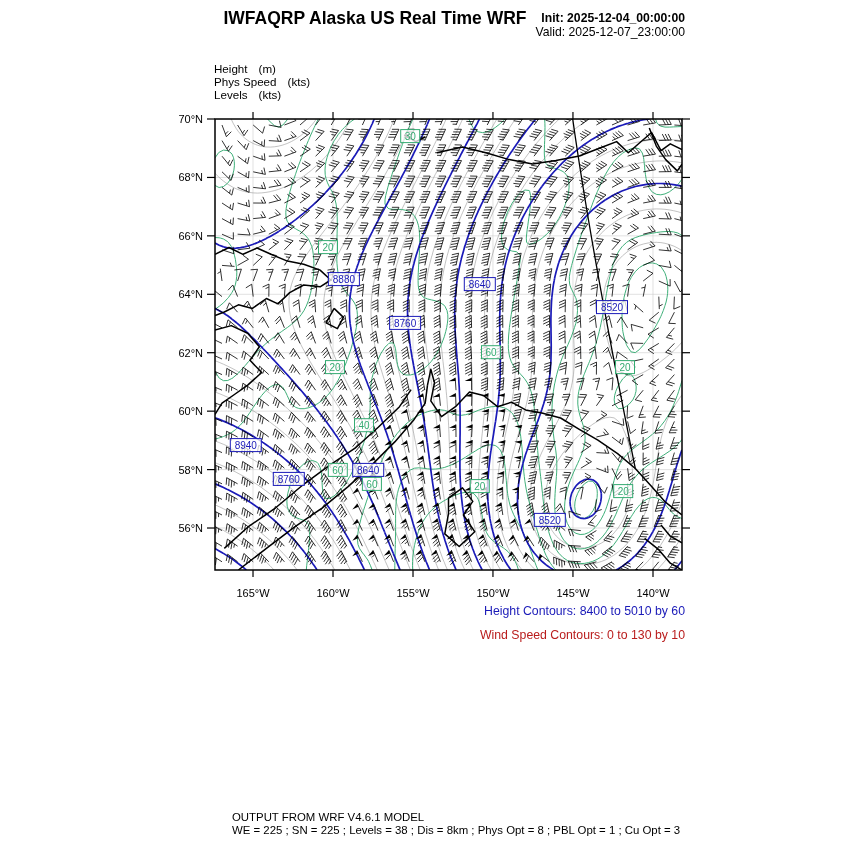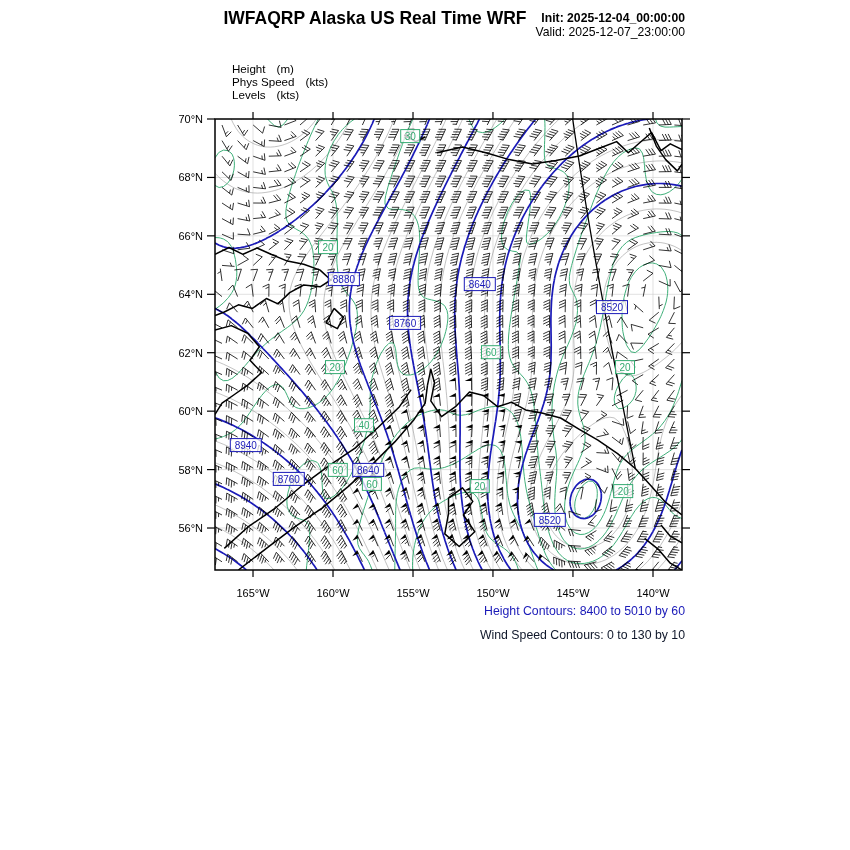--- a/index.html
+++ b/index.html
@@ -3,21 +3,21 @@
 <meta charset="utf-8">
 <style>
   html,body{margin:0;padding:0;background:#ffffff;}
   .page{position:relative;width:850px;height:850px;background:#ffffff;overflow:hidden;
         font-family:"Liberation Sans",sans-serif;color:#000;margin-left:10px;}
   .title{position:absolute;left:365px;top:8px;transform:translateX(-50%);
          font-size:17.5px;font-weight:bold;white-space:nowrap;}
   .stamp{position:absolute;right:175px;text-align:left;font-size:12.2px;white-space:nowrap;}
   .stamp.init{top:11px;font-weight:bold;}
   .stamp.valid{top:25px;font-weight:normal;}
-  .legend{position:absolute;left:222px;top:62px;font-size:11.6px;line-height:13.2px;}
+  .legend{position:absolute;left:204px;top:62px;font-size:11.6px;line-height:13.2px;}
   .legend .units{margin-left:11px;}
   svg.plot{position:absolute;left:0;top:0;}
   .cap{position:absolute;right:175px;text-align:right;font-size:12.3px;white-space:nowrap;}
   .cap.blue{top:604px;}
   .cap.green{top:628px;}
   .footer{position:absolute;left:222px;top:811px;font-size:11.4px;line-height:13px;white-space:nowrap;}
 </style>
 </head>
 <body>
 
@@ -203,17 +203,19 @@
         <text x="193" y="239.9" text-anchor="end" font-size="11px" font-family="&quot;Liberation Sans&quot;,sans-serif" fill="#000">66°N</text>
         <text x="193" y="298.3" text-anchor="end" font-size="11px" font-family="&quot;Liberation Sans&quot;,sans-serif" fill="#000">64°N</text>
         <text x="193" y="356.7" text-anchor="end" font-size="11px" font-family="&quot;Liberation Sans&quot;,sans-serif" fill="#000">62°N</text>
         <text x="193" y="415.2" text-anchor="end" font-size="11px" font-family="&quot;Liberation Sans&quot;,sans-serif" fill="#000">60°N</text>
         <text x="193" y="473.6" text-anchor="end" font-size="11px" font-family="&quot;Liberation Sans&quot;,sans-serif" fill="#000">58°N</text>
         <text x="193" y="532" text-anchor="end" font-size="11px" font-family="&quot;Liberation Sans&quot;,sans-serif" fill="#000">56°N</text>
       </g>
     </svg>
 
   <div class="cap blue" style="color: rgb(26, 26, 184);">Height Contours: 8400 to 5010 by 60</div>
-  <div class="cap green" style="color: #0f172a;">Wind Speed Contours: 0 to 130 by 10</div>
+  <div class="cap green" style="color: #b91c1c;">Wind Speed Contours: 0 to 130 by 10</div>
 
   <div class="footer">
+    <div>OUTPUT FROM WRF V4.6.1 MODEL</div>
+    <div>WE = 225 ; SN = 225 ; Levels = 38 ; Dis = 8km ; Phys Opt = 8 ; PBL Opt = 1 ; Cu Opt = 3</div>
   </div>
 </div>
 
 </body></html>

